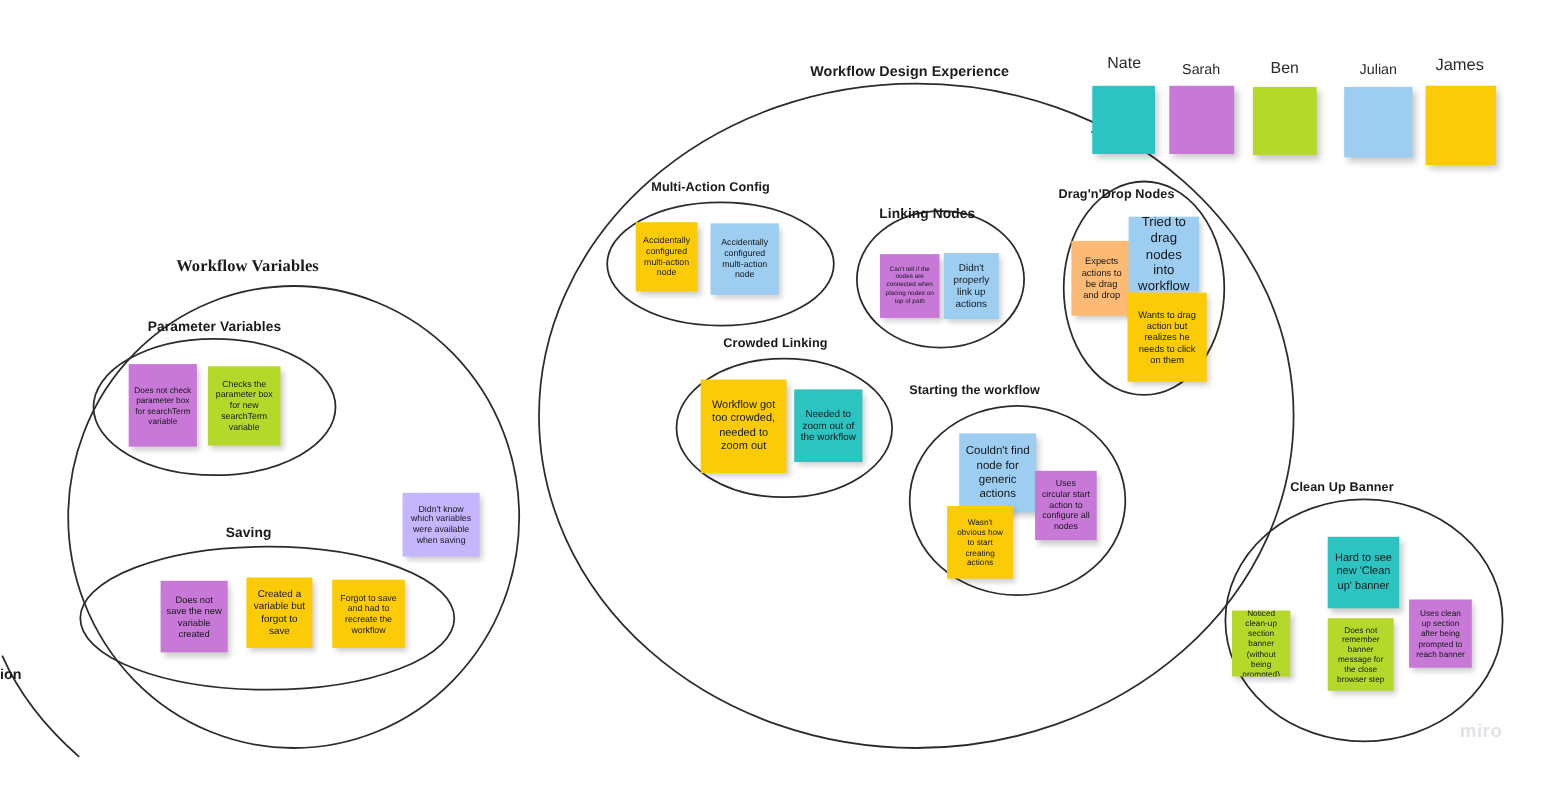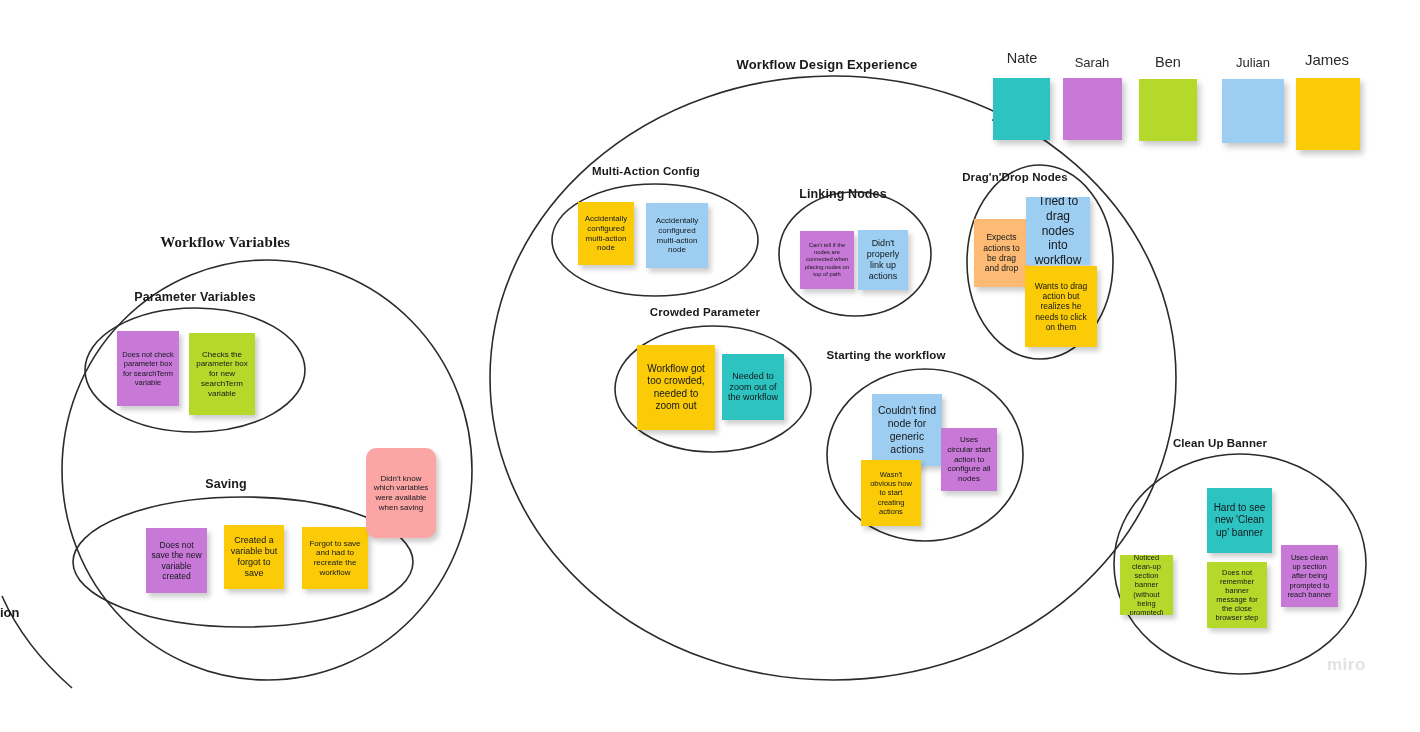--- a/index.html
+++ b/index.html
@@ -140,44 +140,44 @@
   </svg>
 
   <div class="cluster-title t-big" style="left:225px; top:234px;font-family:Liberation Serif, serif;">Workflow Variables</div>
   <div class="cluster-title t-sub-lg" style="left:195px; top:290px;">Parameter Variables</div>
   <div class="cluster-title t-sub-lg" style="left:226px; top:477px;">Saving</div>
 
   <div class="cluster-title t-main" style="left:827px; top:57px;">Workflow Design Experience</div>
   <div class="cluster-title t-sub" style="left:646px; top:165px;">Multi-Action Config</div>
   <div class="cluster-title t-sub-lg" style="left:843px; top:187px;">Linking Nodes</div>
   <div class="cluster-title t-sub" style="left:1015px; top:171px;">Drag'n'Drop Nodes</div>
-  <div class="cluster-title t-sub" style="left:705px; top:306px;">Crowded Parameter</div>
+  <div class="cluster-title t-sub" style="left:705px; top:306px;">Crowded Linking</div>
   <div class="cluster-title t-sub" style="left:886px; top:349px;">Starting the workflow</div>
   <div class="cluster-title t-sub" style="left:1220px; top:437px;">Clean Up Banner</div>
 
   <div class="edge-label" style="left:0px; top:605px;">ion</div>
 
   <div class="note" style="left:117px; top:331px; width:62px; height:75px; background:#C878D6; font-size:7.5px;">
     <span>Does not check parameter box for searchTerm variable</span>
   </div>
-  <div class="note" style="left:189px; top:333px; width:66px; height:82px; background:#B5D92B; font-size:8px;text-align:center;">
+  <div class="note" style="left:189px; top:333px; width:66px; height:72px; background:#B5D92B; font-size:8px;text-align:center;">
     <span>Checks the parameter box for new searchTerm variable</span>
   </div>
 
   <div class="note" style="left:146px; top:528px; width:61px; height:65px; background:#C878D6; font-size:8.5px;">
     <span>Does not save the new variable created</span>
   </div>
   <div class="note" style="left:224px; top:525px; width:60px; height:64px; background:#FBCB07; font-size:9px;">
     <span>Created a variable but forgot to save</span>
   </div>
   <div class="note" style="left:302px; top:527px; width:66px; height:62px; background:#FBCB07; font-size:8px;">
     <span>Forgot to save and had to recreate the workflow</span>
   </div>
 
-  <div class="note" style="left:366px; top:448px; width:70px; height:90px; background:#fca5a5; font-size:8px;border-radius:10px;">
+  <div class="note" style="left:366px; top:448px; width:70px; height:58px; background:#c4b5fd; font-size:8px;">
     <span>Didn't know which variables were available when saving</span>
   </div>
 
   <div class="note" style="left:578px; top:202px; width:56px; height:63px; background:#FBCB07; font-size:8px;">
     <span>Accidentally configured multi-action node</span>
   </div>
   <div class="note" style="left:646px; top:203px; width:62px; height:65px; background:#9DCDF0; font-size:8px;">
     <span>Accidentally configured multi-action node</span>
   </div>
 

